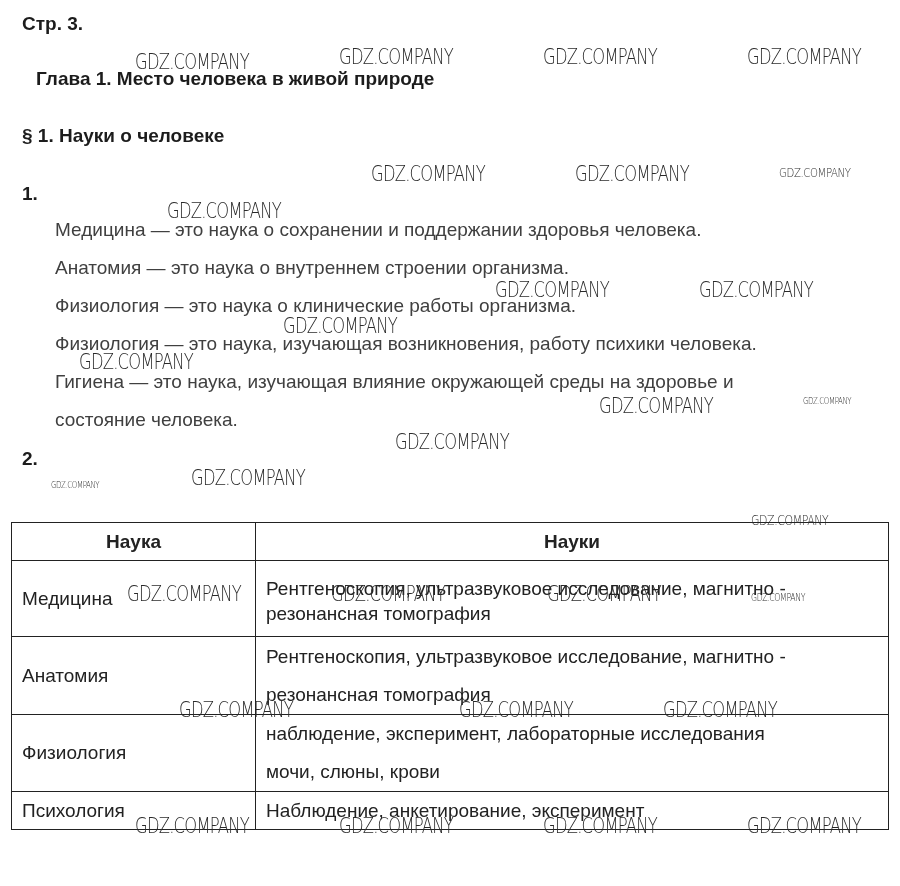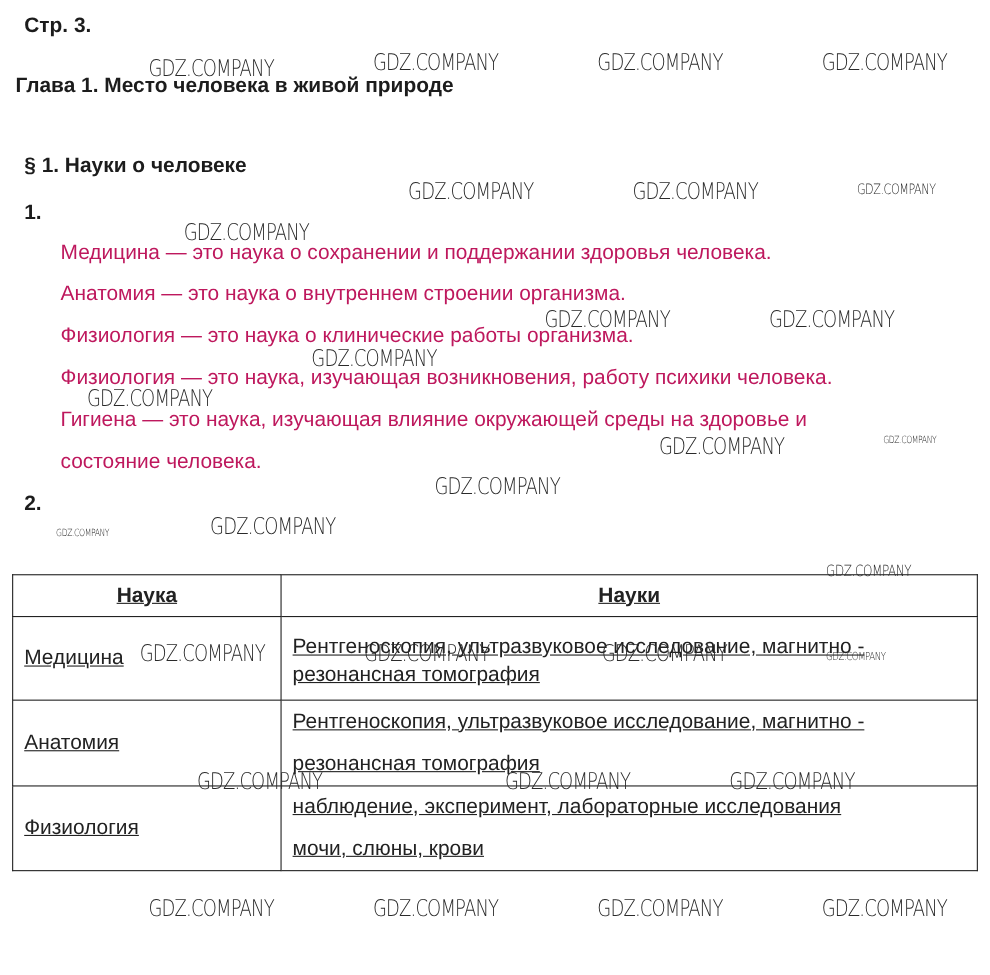--- a/index.html
+++ b/index.html
@@ -1,39 +1,39 @@
 <!DOCTYPE html>
 <html><head>
 <meta charset="utf-8">
 <style>
   html, body { margin: 0; padding: 0; background: #ffffff; }
   body { width: 900px; height: 886px; position: relative; overflow: hidden;
          font-family: "Liberation Sans", sans-serif; color: #1a1a1a; }
   .abs { position: absolute; white-space: nowrap; }
   .h { font-size: 19px; font-weight: bold; color: #1c1c1c; }
-  .p { font-size: 19px; color: #be185d; }
+  .p { font-size: 19px; color: #404040; }
   .wm { position: absolute; font-family: "DejaVu Sans", sans-serif; font-weight: 200;
         color: #2a2a2a; letter-spacing: -1px; white-space: nowrap;
         transform: scaleX(0.78); transform-origin: left top; pointer-events: none; }
   .wm.big { font-size: 21px; }
   .wm.small { font-size: 10px; letter-spacing: -0.5px; }
   table.methods { position: absolute; left: 11px; top: 522px; width: 878px;
                   border-collapse: collapse; font-size: 19px; color: #222; }
   table.methods td, table.methods th { border: 1.5px solid #222; vertical-align: middle;
-                  padding: 0 10px; text-align: left; text-decoration: underline; }
+                  padding: 0 10px; text-align: left; }
   table.methods th { font-weight: bold; text-align: center; height: 37px; }
   .c1 { width: 223px; }
   .cell2 { line-height: 38px; }
 </style>
 </head>
 <body>
 
 <div class="abs h" style="left:22px; top:13px;">Стр. 3.</div>
-<div class="abs h" style="left:14px; top:68px;text-align:center;">Глава 1. Место человека в живой природе</div>
-<div class="abs h" style="left:22px; top:140px;">§ 1. Науки о человеке</div>
+<div class="abs h" style="left:36px; top:68px;text-align:center;">Глава 1. Место человека в живой природе</div>
+<div class="abs h" style="left:22px; top:125px;">§ 1. Науки о человеке</div>
 
 <div class="abs h" style="left:22px; top:183px;">1.</div>
 <div class="abs p" style="left:55px; top:219px;">Медицина — это наука о сохранении и поддержании здоровья человека.</div>
 <div class="abs p" style="left:55px; top:257px;">Анатомия — это наука о внутреннем строении организма.</div>
 <div class="abs p" style="left:55px; top:295px;">Физиология — это наука о клинические работы организма.</div>
 <div class="abs p" style="left:55px; top:333px;">Физиология — это наука, изучающая возникновения, работу психики человека.</div>
 <div class="abs p" style="left:55px; top:371px;">Гигиена — это наука, изучающая влияние окружающей среды на здоровье и</div>
 <div class="abs p" style="left:55px; top:409px;">состояние человека.</div>
 
 <div class="abs h" style="left:22px; top:448px;">2.</div>
@@ -58,20 +58,24 @@
       <div>резонансная томография</div>
     </td>
   </tr>
   <tr style="height:76px;">
     <td class="c1">Физиология</td>
     <td class="cell2">
       <div>наблюдение, эксперимент, лабораторные исследования</div>
       <div>мочи, слюны, крови</div>
     </td>
   </tr>
+  <tr style="height:38px;">
+    <td class="c1">Психология</td>
+    <td>Наблюдение, анкетирование, эксперимент</td>
+  </tr>
 </tbody>
   </table>
 
 <div class="wm big" style="left:135px; top:50px;">GDZ.COMPANY</div>
 <div class="wm big" style="left:339px; top:45px;">GDZ.COMPANY</div>
 <div class="wm big" style="left:543px; top:45px;">GDZ.COMPANY</div>
 <div class="wm big" style="left:747px; top:45px;">GDZ.COMPANY</div>
 <div class="wm big" style="left:371px; top:162px;">GDZ.COMPANY</div>
 <div class="wm big" style="left:575px; top:162px;">GDZ.COMPANY</div>
 <div class="wm small" style="left:779px; top:165px; font-size:13px;">GDZ.COMPANY</div>

